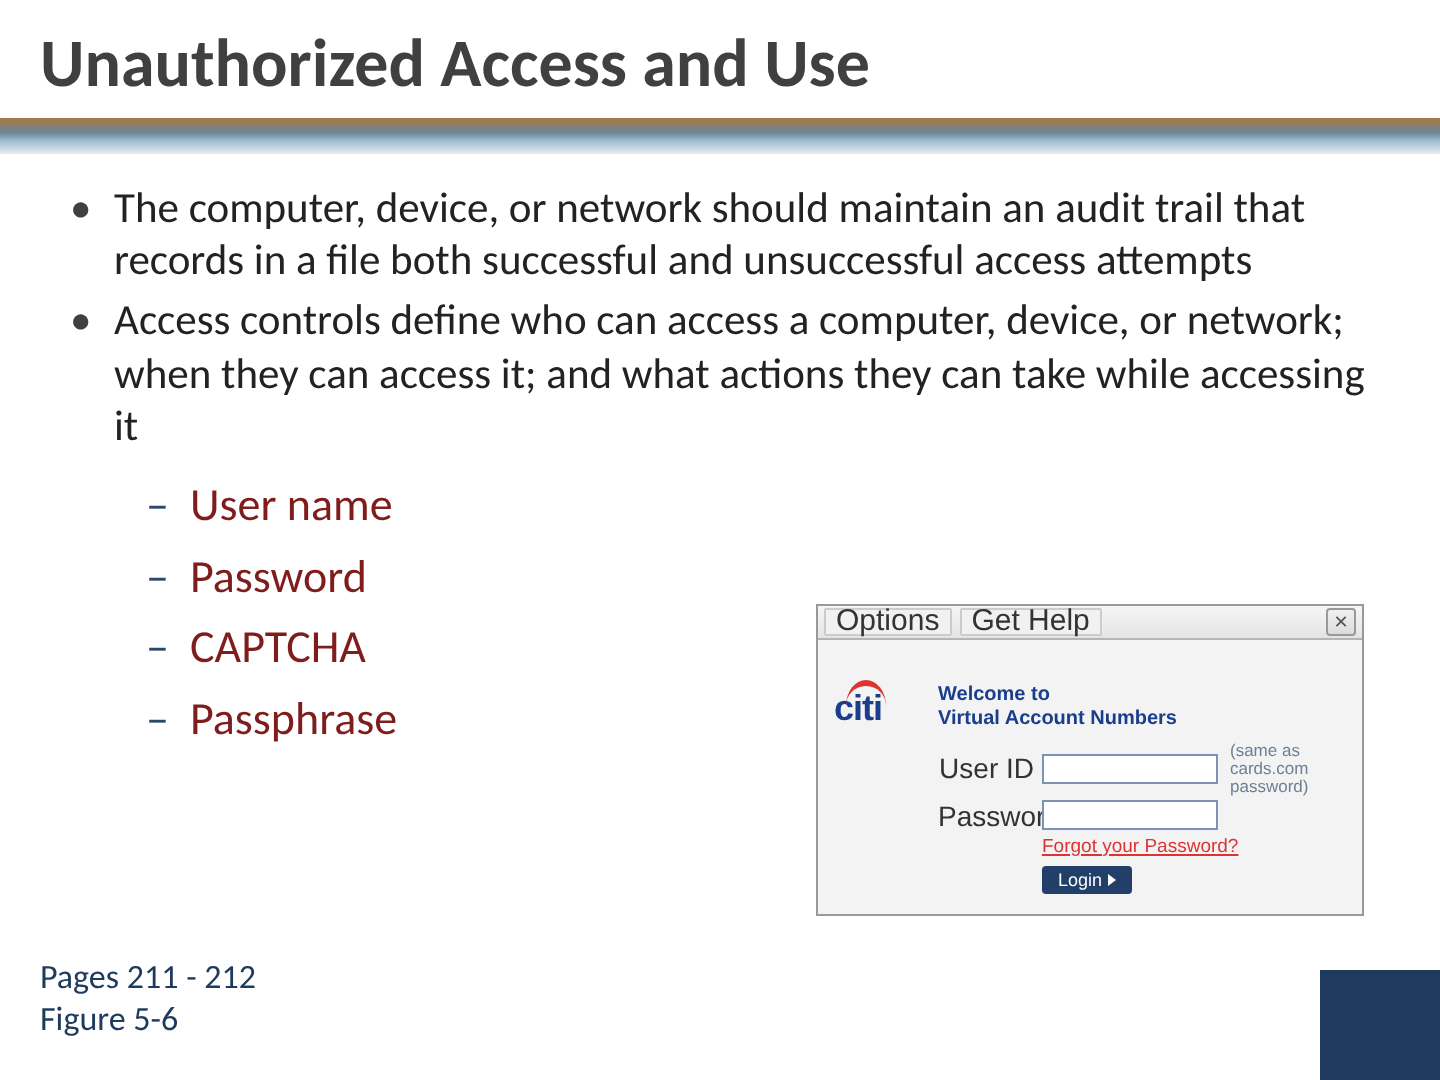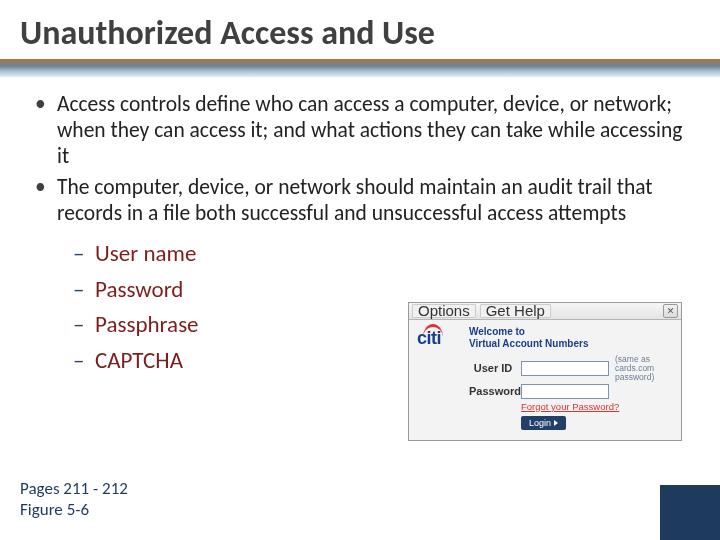--- a/index.html
+++ b/index.html
@@ -125,20 +125,21 @@
     border: 1px solid #999;
     background: linear-gradient(#f0f0f0,#dcdcdc);
     border-radius: 2px;
     display:flex;align-items:center;justify-content:center;
     font-size:9px;color:#555;
   }
   .login-body {
     display: flex;
     padding: 6px 6px 10px 8px;
     gap: 8px;
+    margin-top: 16px;
   }
   .logo-col {
     width: 46px;
     padding-top: 2px;
   }
   .citi-logo {
     font-family: Arial, sans-serif;
     font-weight: bold;
     font-size: 18px;
     color: #1a3e8b;
@@ -165,24 +166,23 @@
     font-weight: bold;
   }
   .fr {
     display: flex;
     align-items: center;
     margin: 2px 0;
     gap: 4px;
   }
   .flabel {
     width: 48px;
-    text-align: center;
-    font-size: 11px;
+    text-align: right;
+    font-size: 14px;
     color: #333;
-    font-weight: bold;
   }
   .finput {
     height: 13px;
     border: 1px solid #7a93b2;
     background: #fff;
     width: 86px;
   }
   .fnote {
     font-size: 8.5px;
     color: #6e8096;
@@ -216,27 +216,27 @@
   }
 </style>
 </head>
 <body>
 
 <div class="slide">
   <div class="title">Unauthorized Access and Use</div>
   <div class="title-band"></div>
 
   <div class="content">
+    <div class="bullet1">The computer, device, or network should maintain an audit trail  that records in a file both successful and unsuccessful access attempts</div>
     <div class="bullet1">Access controls define who can access a computer, device, or network; when they can access it; and what actions they can take while accessing it</div>
-    <div class="bullet1">The computer, device, or network should maintain an audit trail  that records in a file both successful and unsuccessful access attempts</div>
     <div class="sublist">
       <div class="bullet2">User name</div>
       <div class="bullet2">Password</div>
+      <div class="bullet2">CAPTCHA</div>
       <div class="bullet2">Passphrase</div>
-      <div class="bullet2">CAPTCHA</div>
     </div>
   </div>
 
   <div class="login-box">
     <div class="login-menu">
       <span class="menu-item">Options</span>
       <span class="menu-item">Get Help</span>
       <span class="menu-close">✕</span>
     </div>
     <div class="login-body">

